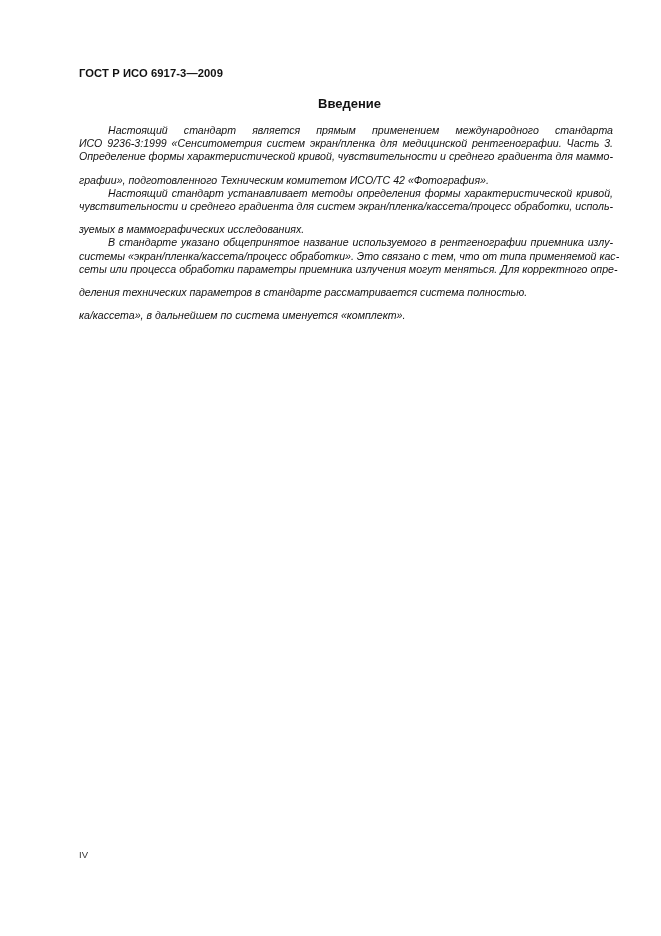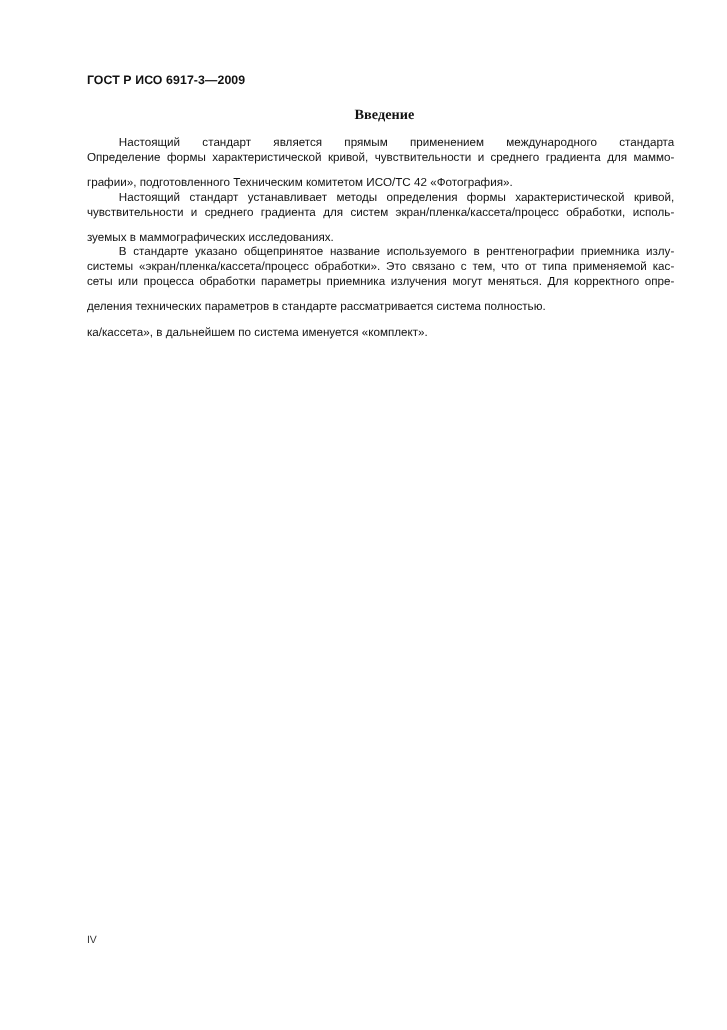--- a/index.html
+++ b/index.html
@@ -1,36 +1,37 @@
 <!DOCTYPE html>
 <html><head>
   <meta charset="utf-8">
   <style>
     html, body { margin: 0; padding: 0; background: #ffffff; }
     body { width: 661px; height: 936px; position: relative; overflow: hidden;
            font-family: "Liberation Sans", sans-serif; color: #111; }
     .header { position: absolute; left: 79px; top: 67px; font-size: 11.2px; font-weight: bold; letter-spacing: 0.1px; }
-    .title { position: absolute; left: 0; width: 661px; top: 96px; text-align: center; font-size: 13px; font-weight: bold; font-family: Liberation Serif, serif; }
+    .title { position: absolute; left: 0; width: 661px; top: 96px; text-align: center; font-size: 13px; font-weight: bold; }
     .title span { position: relative; left: 19px; }
     .body { position: absolute; left: 79px; top: 124px; width: 534px; font-size: 10.6px; line-height: 13.2px; }
-    .line { display: block; height: 13.2px; white-space: nowrap; text-align: justify; text-align-last: justify; }
+    .line { display: block; height: 13.2px; white-space: nowrap; text-align: justify; text-align-last: justify; font-style: italic; }
     .line.last { text-align-last: left; margin-top: 10px; }
     .line.indent { padding-left: 29px; }
     .footer { position: absolute; left: 79px; top: 849px; font-size: 9.5px; color: #333; text-align: center; }
   </style>
 </head>
 <body>
 
 <div class="header">ГОСТ Р ИСО 6917-3—2009</div>
 
 <div class="title"><span>Введение</span></div>
 
 <div class="body">
   <div>
     <span class="line indent">Настоящий стандарт является прямым применением международного стандарта</span>
+    <span class="line">ИСО 9236-3:1999 «Сенситометрия систем экран/пленка для медицинской рентгенографии. Часть 3.</span>
     <span class="line">Определение формы характеристической кривой, чувствительности и среднего градиента для маммо-</span>
     <span class="line last">графии», подготовленного Техническим комитетом ИСО/ТС 42 «Фотография».</span>
   </div>
   <div>
     <span class="line indent">Настоящий стандарт устанавливает методы определения формы характеристической кривой,</span>
     <span class="line">чувствительности и среднего градиента для систем экран/пленка/кассета/процесс обработки, исполь-</span>
     <span class="line last">зуемых в маммографических исследованиях.</span>
   </div>
   <div>
     <span class="line indent">В стандарте указано общепринятое название используемого в рентгенографии приемника излу-</span>

